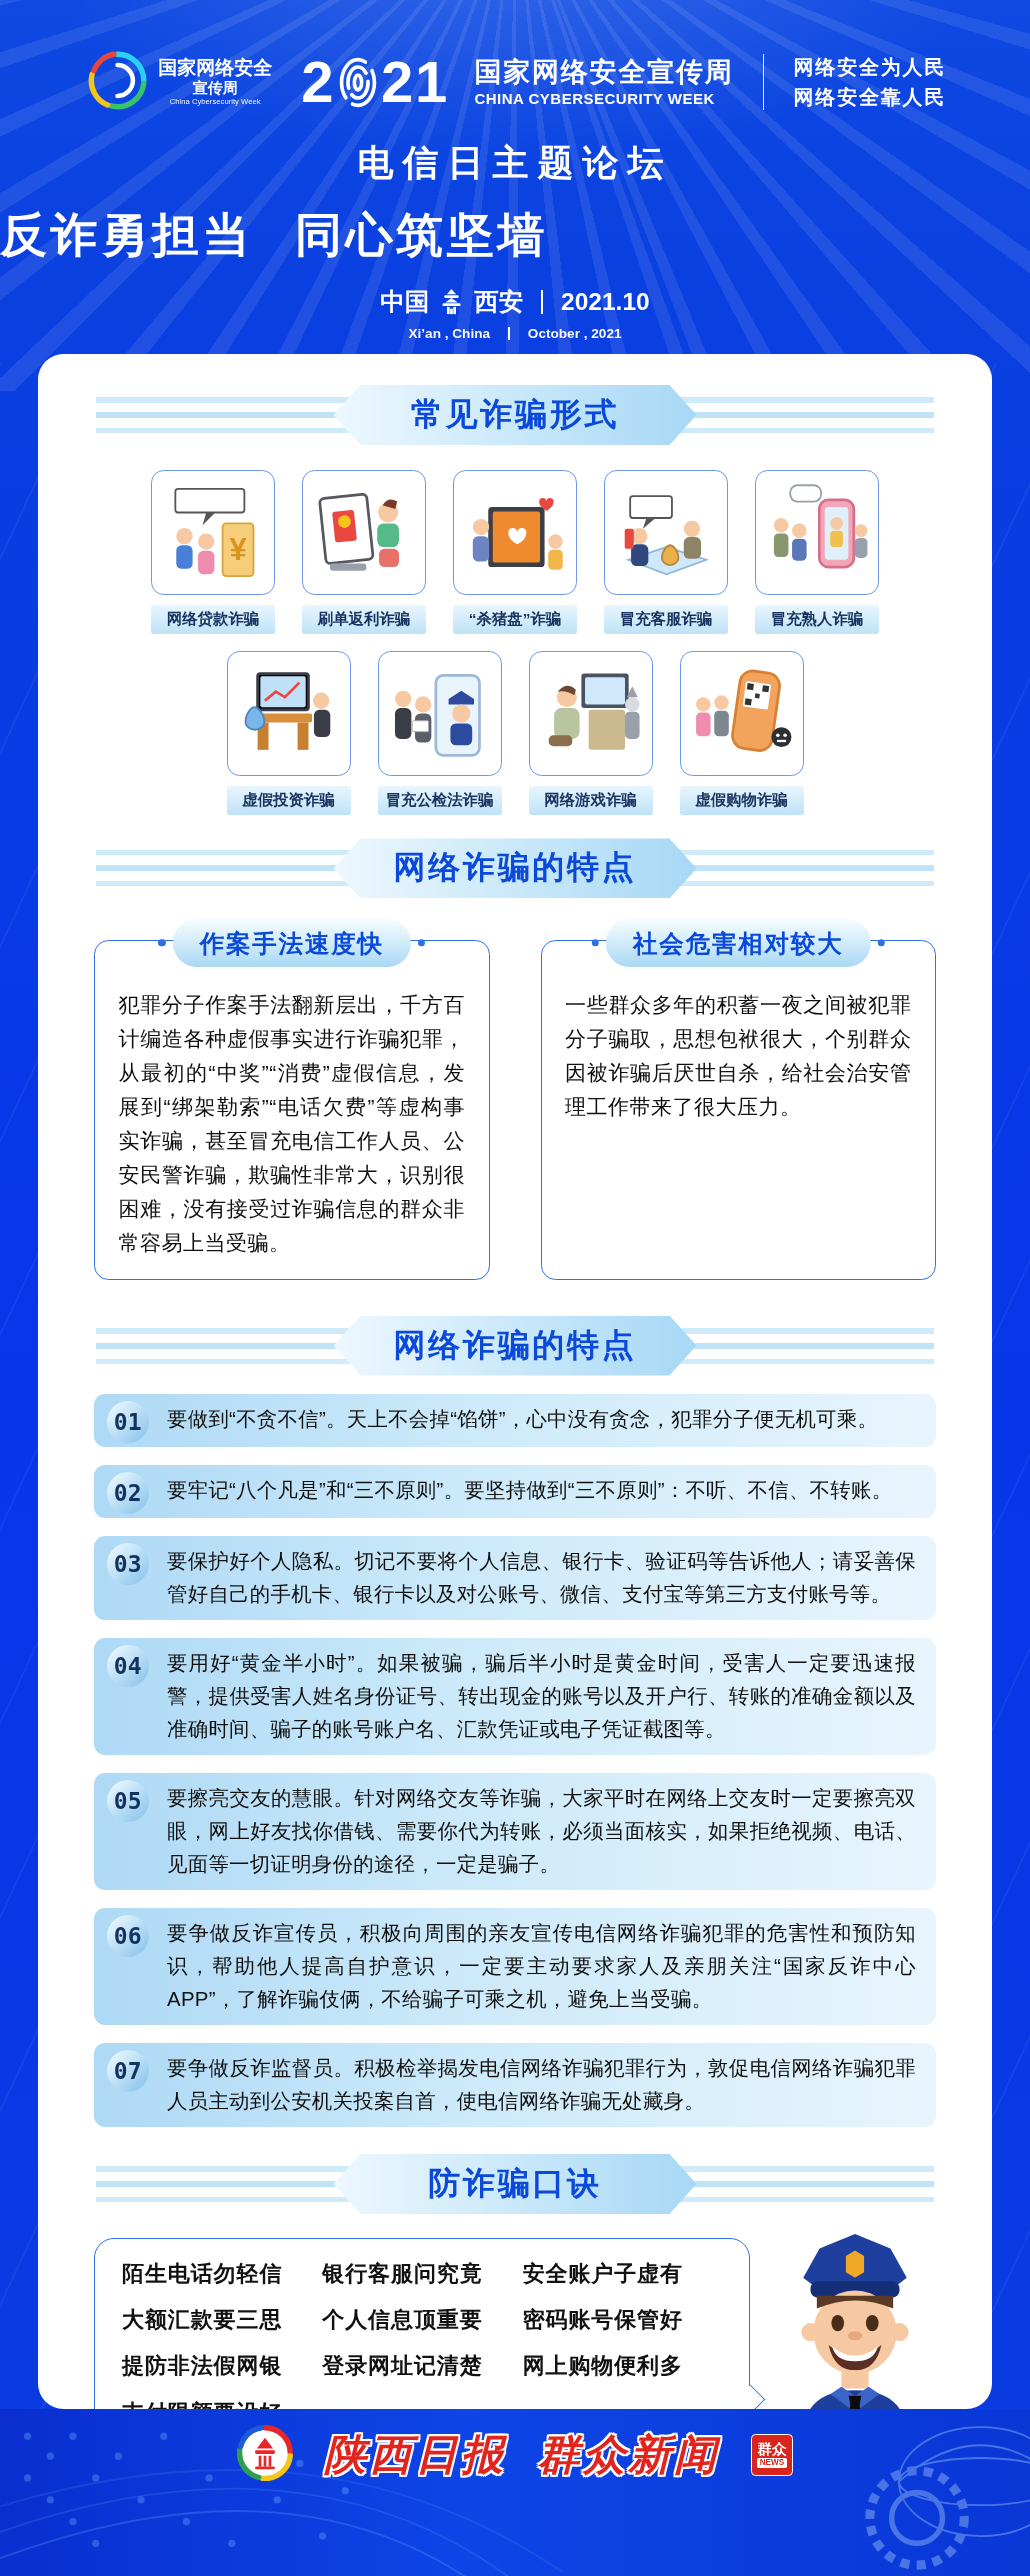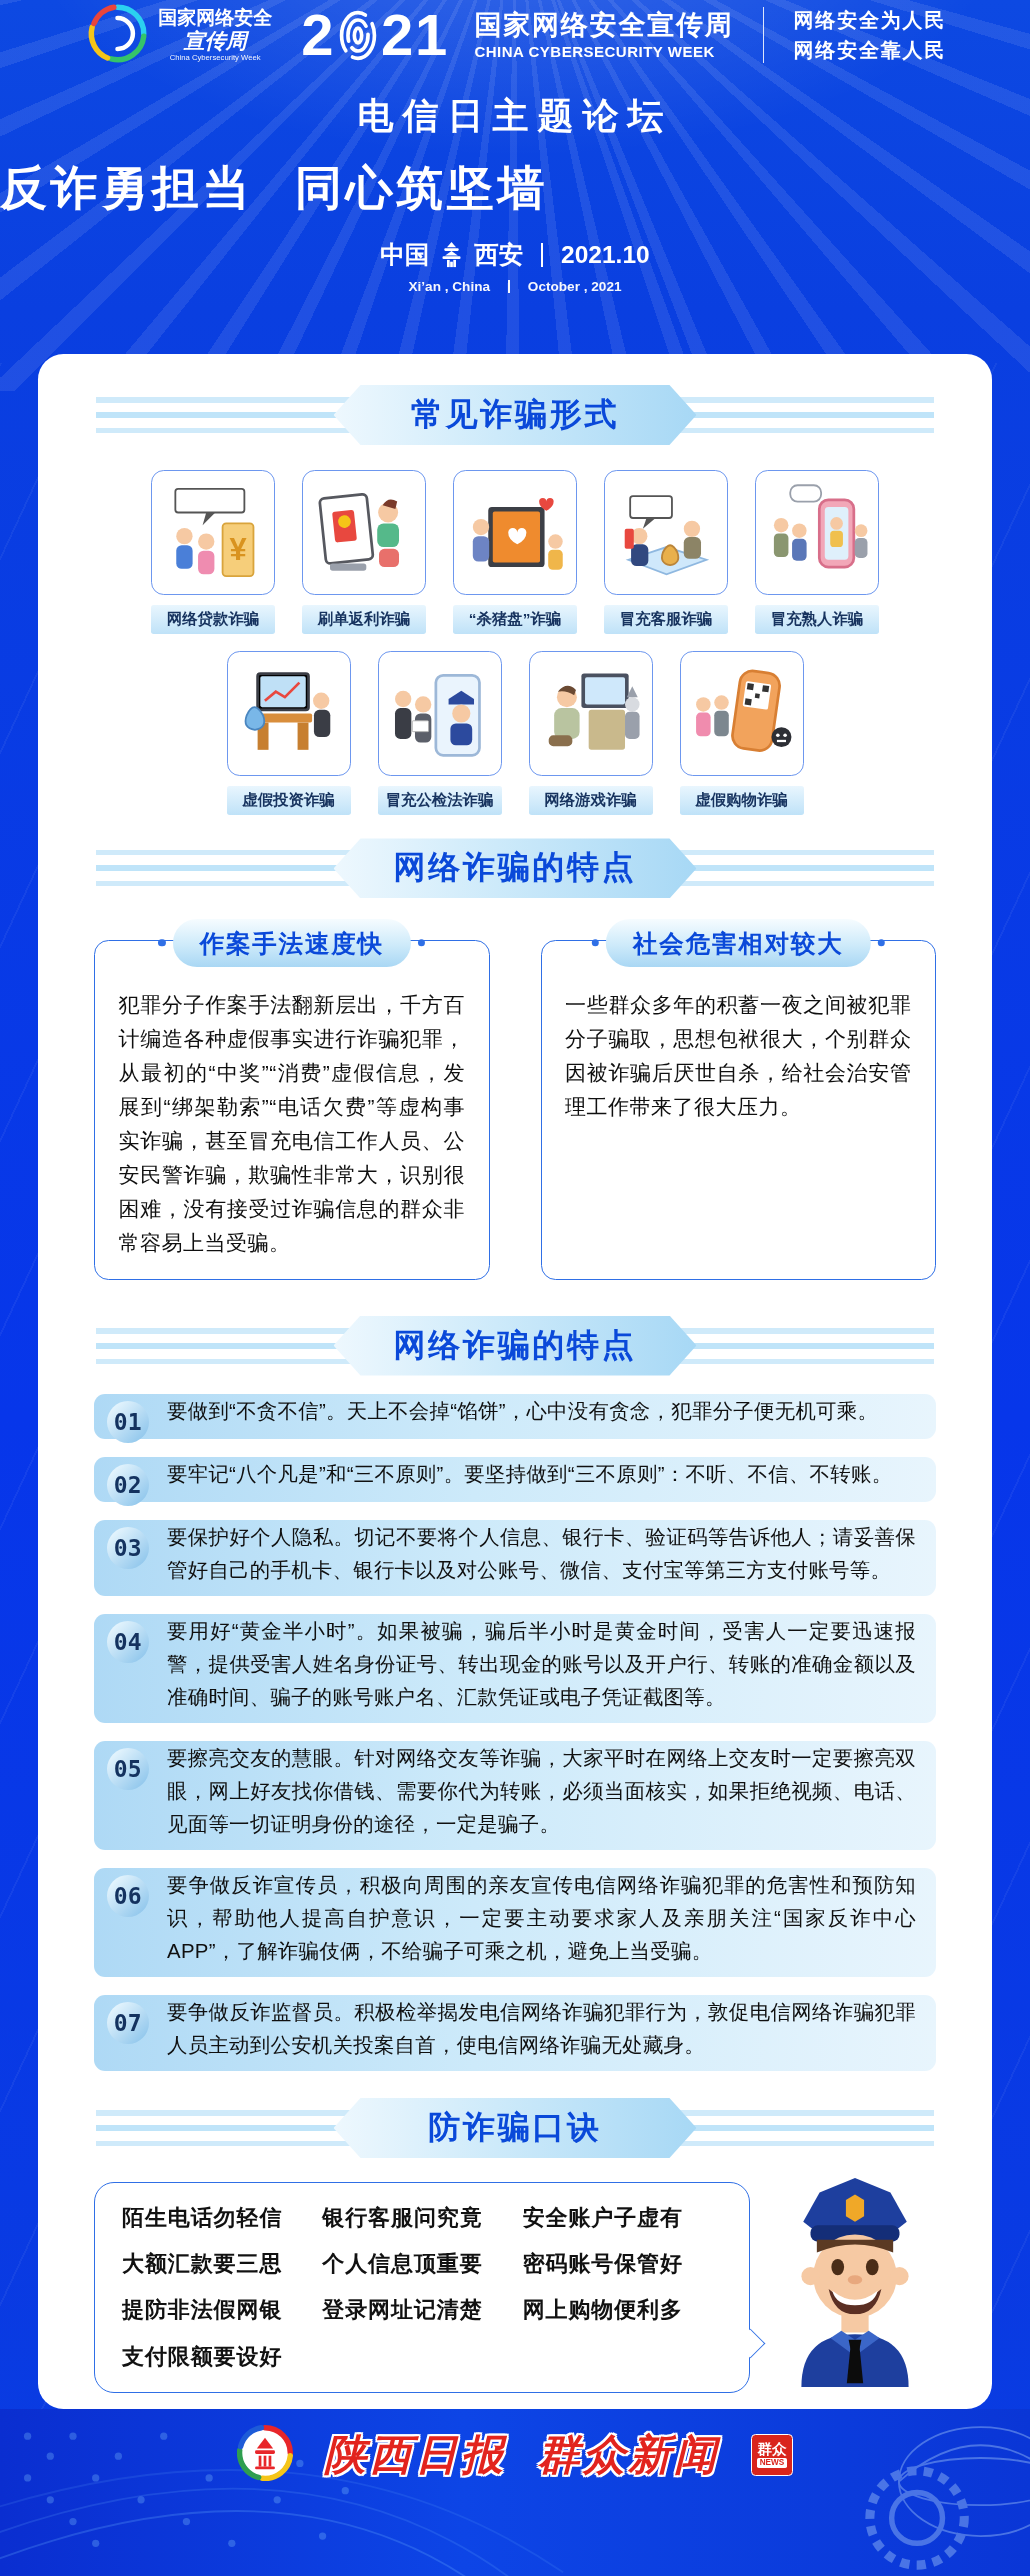--- a/index.html
+++ b/index.html
@@ -9,25 +9,25 @@
     display:flex;flex-direction:column;}
   
   .rays{position:absolute;left:0;top:0;width:1030px;height:391px;pointer-events:none;
     background:
      radial-gradient(ellipse 818px 382px at 50% -73px,rgba(255,255,255,.18),rgba(255,255,255,0) 60%),
      repeating-conic-gradient(from 160deg at 50% -109px,rgba(255,255,255,.09) 0deg 1.6deg,rgba(255,255,255,0) 1.6deg 6.5deg);}
   .side-glow{position:absolute;left:0;top:363px;bottom:0;width:1030px;pointer-events:none;
     background:repeating-linear-gradient(115deg,rgba(255,255,255,.05) 0 1.8px,rgba(255,255,255,0) 1.8px 82px);}
   
   .header{position:relative;height:354px;flex:none;color:#fff;z-index:2;}
-  .logo-row{display:flex;align-items:center;justify-content:center;gap:16.4px;}
+  .logo-row{display:flex;align-items:center;justify-content:center;padding-top:47px;gap:16.4px;}
   .cwlogo{display:flex;align-items:center;gap:7.3px;}
   .cwlogo-text{text-align:center;line-height:1.15;}
   .cwlogo-cn1{font-size:19px;font-weight:700;}
-  .cwlogo-cn2{font-size:21px;font-weight:700;font-style:italic;}
+  .cwlogo-cn2{font-size:15px;font-weight:700;}
   .cwlogo-en{font-size:7.7px;opacity:.95;margin-top:1.8px;}
   .year{display:flex;align-items:center;font-weight:700;font-size:58px;letter-spacing:1.8px;line-height:1;margin-left:12.7px;}
   .year svg{margin:0 1.8px;}
   .brand{margin-left:9px;line-height:1.15;}
   .brand-cn{font-size:27px;font-weight:700;letter-spacing:1.8px;}
   .brand-en{font-size:15px;font-weight:700;letter-spacing:0.5px;margin-top:2.7px;}
   .vdiv{width:1.8px;height:56px;background:rgba(255,255,255,.85);margin:0 12.7px;}
   .slogans{line-height:1.5;}
   .slogan{font-size:20px;font-weight:700;letter-spacing:1.8px;}
   .forum-title{text-align:center;font-size:36px;font-weight:700;letter-spacing:9px;margin-top:22px;}
@@ -65,21 +65,21 @@
     font-size:24.5px;font-weight:700;color:#0a49d9;letter-spacing:1.8px;text-align:right;}
   .tbox-cap::before,.tbox-cap::after{content:"";position:absolute;top:50%;width:7.3px;height:7.3px;border-radius:50%;
     background:#2f6fe6;transform:translateY(-50%);}
   .tbox-cap::before{left:-14.5px;}
   .tbox-cap::after{right:-14.5px;}
   .tbox-body{font-size:21px;line-height:1.62;color:#101010;text-align:justify;letter-spacing:0.5px;}
   
   .tips{margin-top:18px;}
   .tip{position:relative;border-radius:11px;margin-top:18px;
     background:linear-gradient(90deg,#aed9f5 0%,#cdeafa 45%,#e8f5fd 100%);
-    padding:1px 20px 9px 73px;min-height:35px;display:flex;align-items:center;}
+    padding:9px 20px 9px 73px;min-height:35px;display:flex;align-items:center;}
   .tip-text{font-size:20.4px;line-height:1.62;color:#101010;text-align:justify;letter-spacing:0.3px;}
   .tip-num{position:absolute;left:12.7px;top:7.3px;width:42px;height:42px;border-radius:50%;
     background:linear-gradient(135deg,#e9f7fe 10%,#8fc6ec 90%);
     display:flex;align-items:center;justify-content:center;
     font-family:"DejaVu Sans Mono",monospace;font-weight:700;font-size:23px;color:#14325f;}
   
   .motto-row{display:flex;align-items:flex-start;margin-top:23.6px;}
   .bubble{position:relative;flex:1;border:1.8px solid #2f6fe6;border-radius:20px;background:#fff;
     padding:20px 27px;margin-right:23.6px;}
   .bubble::after{content:"";position:absolute;right:-11.8px;bottom:38px;width:20px;height:20px;background:#fff;

